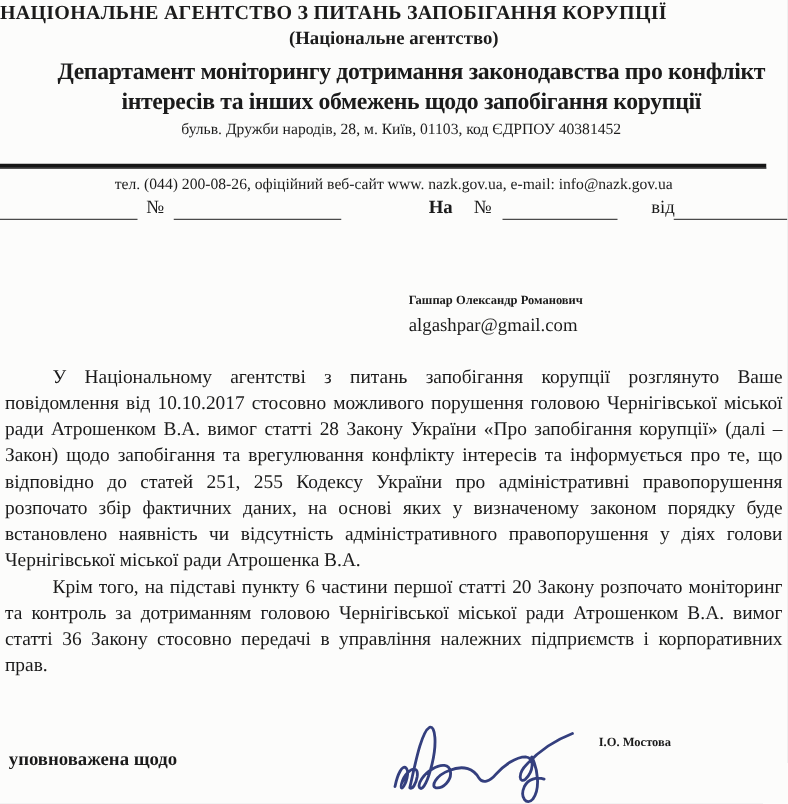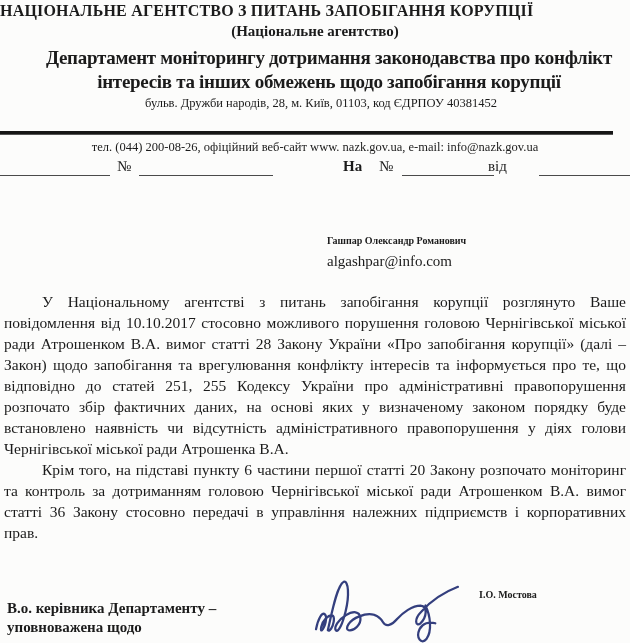--- a/index.html
+++ b/index.html
@@ -54,21 +54,21 @@
   .ref-row { position: absolute; top: 158px; left: 0; right: 0; height: 26px; font-size: 15px; }
   .ref-row .lbl { position: absolute; top: 0; }
   .blank { position: absolute; top: 17px; border-bottom: 1px solid #4a4a4a; height: 1px; }
   .blank-1 { left: 0;   width: 110px; }
   .blank-2 { left: 139px; width: 134px; }
   .blank-3 { left: 402px; width: 92px; }
   .blank-4 { left: 539px; width: 91px; }
   .lbl-no1 { left: 117px; }
   .lbl-na  { left: 343px; font-weight: bold; }
   .lbl-no2 { left: 379px; }
-  .lbl-vid { left: 488px; }
+  .lbl-vid { left: 521px; }
   
   .recipient { position: absolute; top: 231px; left: 327px; width: 290px; }
   .recipient-name { font-size: 10px; font-weight: bold; line-height: 20px; }
   .recipient-email { font-size: 15px; line-height: 21px; }
   
   .body-text {
     position: absolute; top: 291px; left: 4px; right: 4px;
     font-size: 15.5px; line-height: 21px;
     text-align: justify;
   }
@@ -112,30 +112,29 @@
     <span class="blank blank-2"></span>
     <span class="lbl lbl-na">На</span>
     <span class="lbl lbl-no2">№</span>
     <span class="blank blank-3"></span>
     <span class="lbl lbl-vid">від</span>
     <span class="blank blank-4"></span>
   </div>
 
   <div class="recipient">
     <div class="recipient-name">Гашпар Олександр Романович</div>
-    <div class="recipient-email">algashpar@info.com</div>
+    <div class="recipient-email">algashpar@gmail.com</div>
   </div>
 
   <div class="body-text">
     <p>У Національному агентстві з питань запобігання корупції розглянуто Ваше повідомлення від 10.10.2017 стосовно можливого порушення головою Чернігівської міської ради Атрошенком В.А. вимог статті 28 Закону України «Про запобігання корупції» (далі – Закон) щодо запобігання та врегулювання конфлікту інтересів та інформується про те, що відповідно до статей 251, 255 Кодексу України про адміністративні правопорушення розпочато збір фактичних даних, на основі яких у визначеному законом порядку буде встановлено наявність чи відсутність адміністративного правопорушення у діях голови Чернігівської міської ради Атрошенка В.А.</p>
     <p>Крім того, на підставі пункту 6 частини першої статті 20 Закону розпочато моніторинг та контроль за дотриманням головою Чернігівської міської ради Атрошенком В.А. вимог статті 36 Закону стосовно передачі в управління належних підприємств і корпоративних прав.</p>
   </div>
 
   <div class="sig-title">
-    <div>В.о. керівника Департаменту –</div>
     <div>уповноважена щодо</div>
   </div>
 
   <svg class="signature-svg" viewBox="0 0 185 70" xmlns="http://www.w3.org/2000/svg">
     <path d="M 22,56
              C 24,46 28,38 31,41 C 34,44 31,54 28,57 C 26,59 27,50 32,45
              C 37,40 41,41 40,48 C 39,54 36,59 34,57
              C 38,40 43,12 50,8 C 55,6 56,22 52,38 C 49,50 45,60 42,57
              C 40,54 45,46 52,42 C 60,37 66,38 67,44 C 68,51 61,58 55,57
              C 51,56 55,47 66,43 C 78,38 86,42 90,49 C 93,54 99,52 104,46

